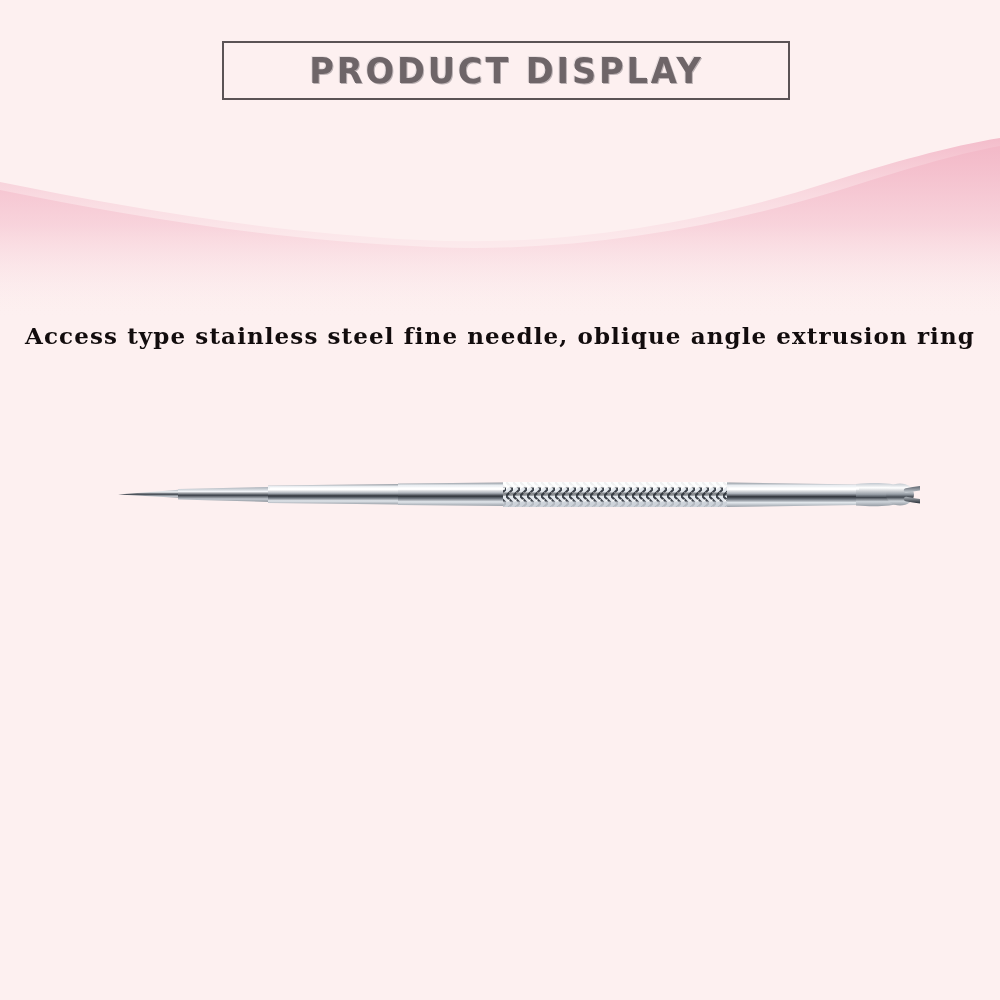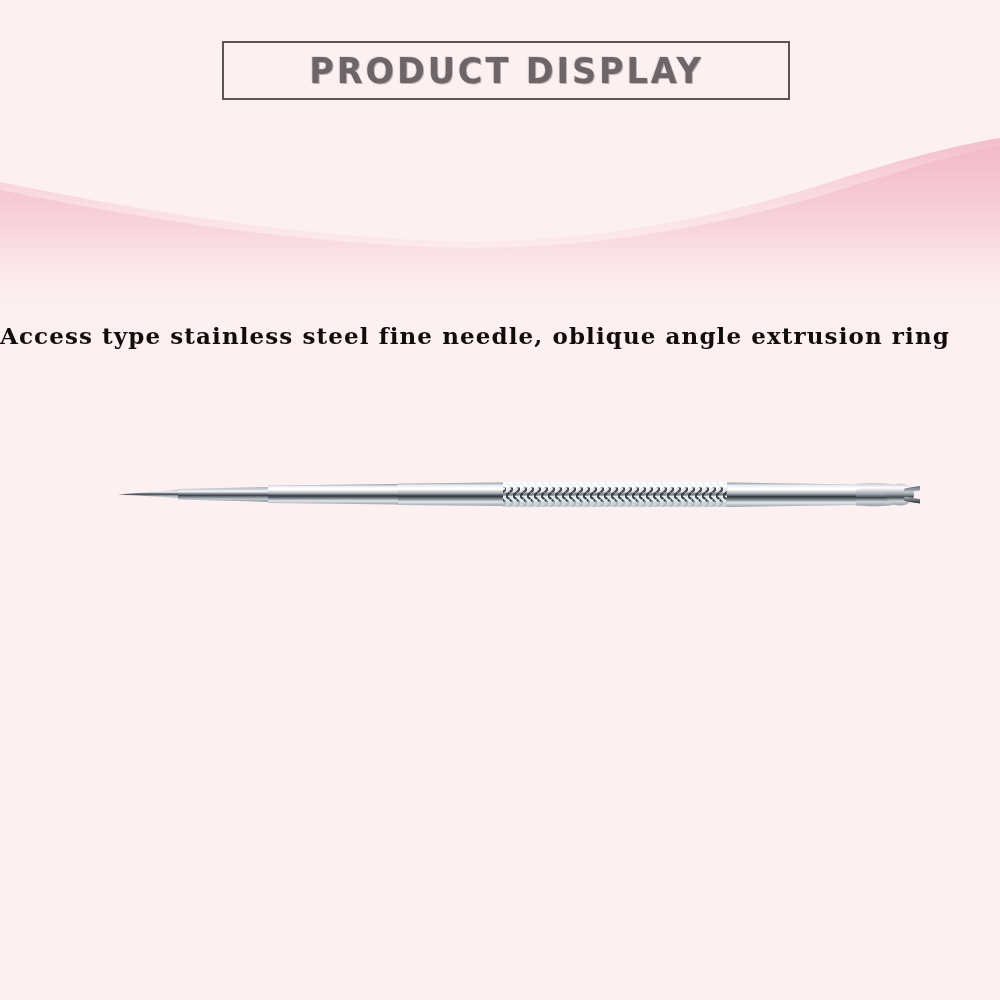--- a/index.html
+++ b/index.html
@@ -54,21 +54,21 @@
     text-shadow: 1px 1px 0 #bdb3b5, -1px -1px 0 #e8dedf;
     transform: scaleX(0.96);
   }
 
   
   .tagline {
     position: absolute;
     left: 0;
     top: 322px;
     width: 1000px;
-    text-align: left;
+    text-align: center;
     font-family: "DejaVu Serif", serif;
     font-size: 23px;
     font-weight: bold;
     letter-spacing: 1.1px;
     color: #120c0d;
     white-space: nowrap;
   }
 
   
   .product-hero {

